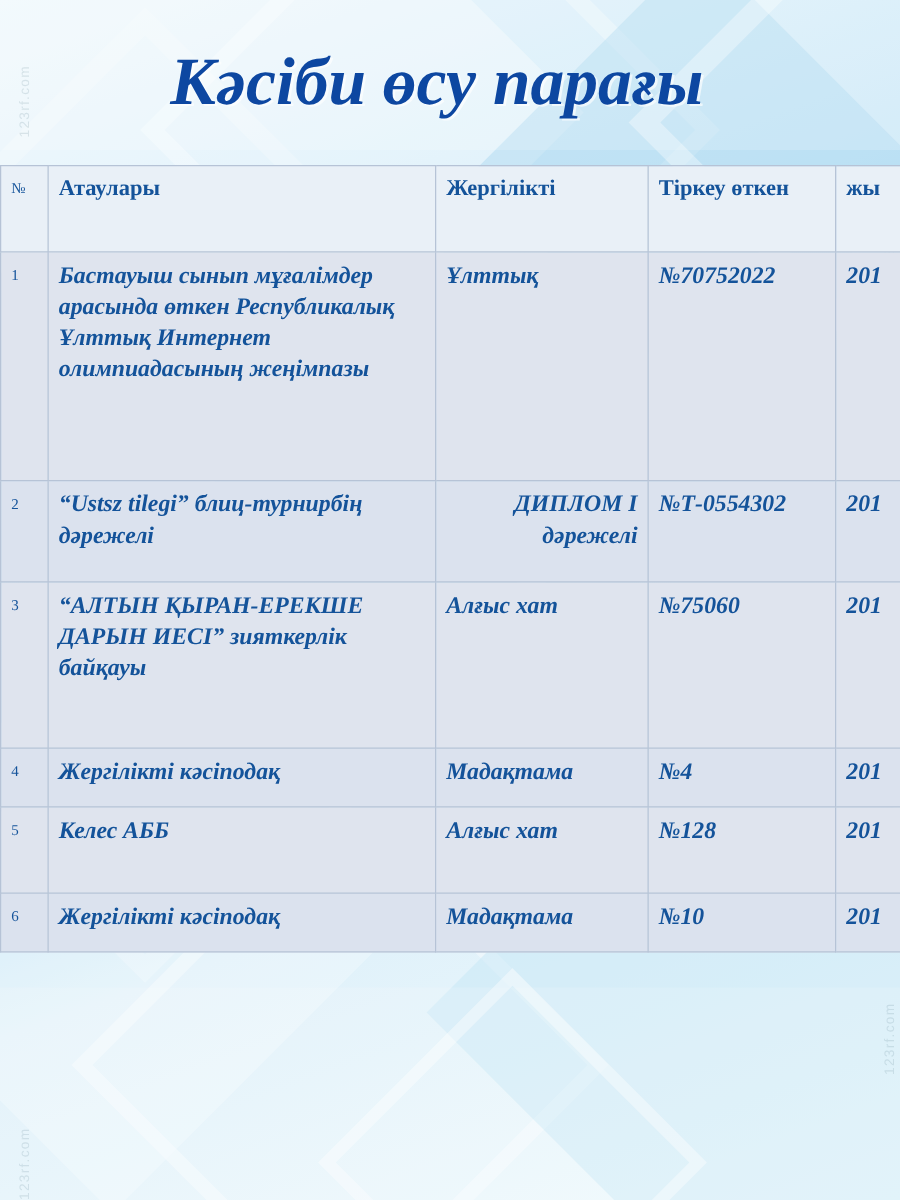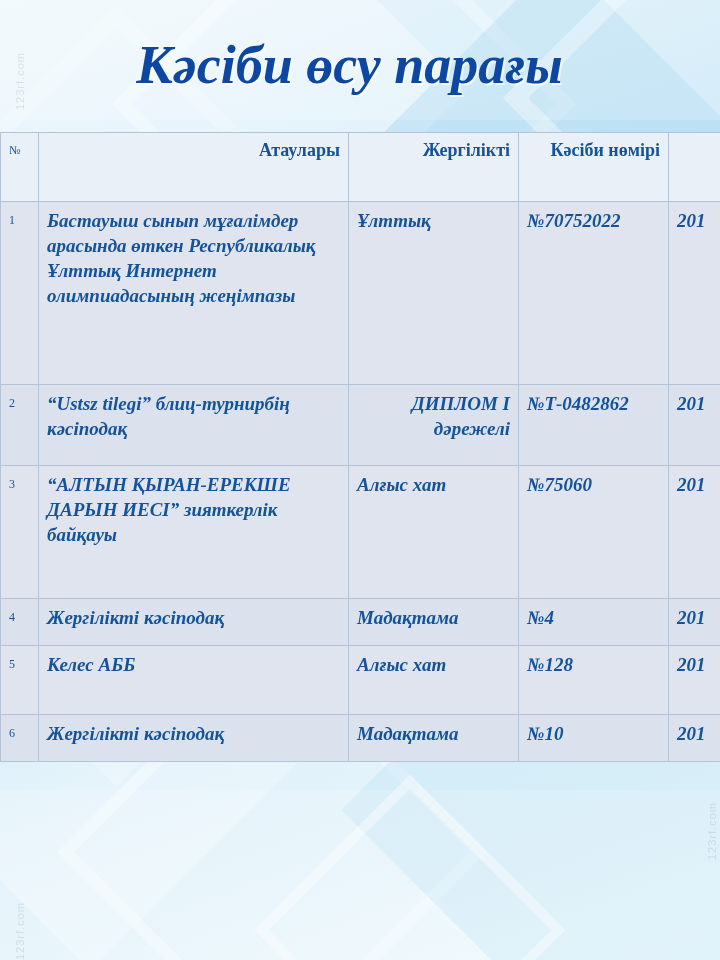--- a/index.html
+++ b/index.html
@@ -139,21 +139,21 @@
   }
   table.grid th,
   table.grid td {
     border: 1px solid #b6c3d6;
     vertical-align: top;
     padding: 6px 8px;
     color: #14539a;
   }
   thead th {
     background: #e9f0f7;
-    text-align: right;
+    text-align: left;
     vertical-align: middle;
     font-family: "Liberation Serif", serif;
     font-weight: bold;
     font-size: 18px;
     line-height: 22px;
     color: #0f2f6b;
     height: 56px;
   }
   tbody td {
     background: #dfe4ee;
@@ -226,37 +226,37 @@
         <col class="c-name">
         <col class="c-award">
         <col class="c-reg">
         <col class="c-year">
       </colgroup>
       <thead>
         <tr>
           <th class="num">№</th>
           <th>Атаулары</th>
           <th>Жергілікті</th>
-          <th>Кәсіби нөмірі</th>
+          <th>Тіркеу өткен</th>
           <th>жы</th>
         </tr>
       </thead>
       <tbody>
         <tr class="row-tall">
           <td class="num">1</td>
           <td class="name">Бастауыш сынып мұғалімдер арасында өткен Республикалық Ұлттық Интернет олимпиадасының жеңімпазы</td>
           <td class="award">Ұлттық</td>
           <td class="reg">№70752022</td>
           <td class="year">201</td>
         </tr>
         <tr class="row-med">
           <td class="num">2</td>
-          <td class="name">“Ustsz tilegi” блиц-турнирбің кәсіподақ</td>
+          <td class="name">“Ustsz tilegi” блиц-турнирбің дәрежелі</td>
           <td class="award center-award">ДИПЛОМ I дәрежелі</td>
-          <td class="reg">№Т-0482862</td>
+          <td class="reg">№Т-0554302</td>
           <td class="year">201</td>
         </tr>
         <tr class="row-tall2">
           <td class="num">3</td>
           <td class="name">“АЛТЫН ҚЫРАН-ЕРЕКШЕ ДАРЫН ИЕСІ” зияткерлік байқауы</td>
           <td class="award">Алғыс хат</td>
           <td class="reg">№75060</td>
           <td class="year">201</td>
         </tr>
         <tr class="row-small">

